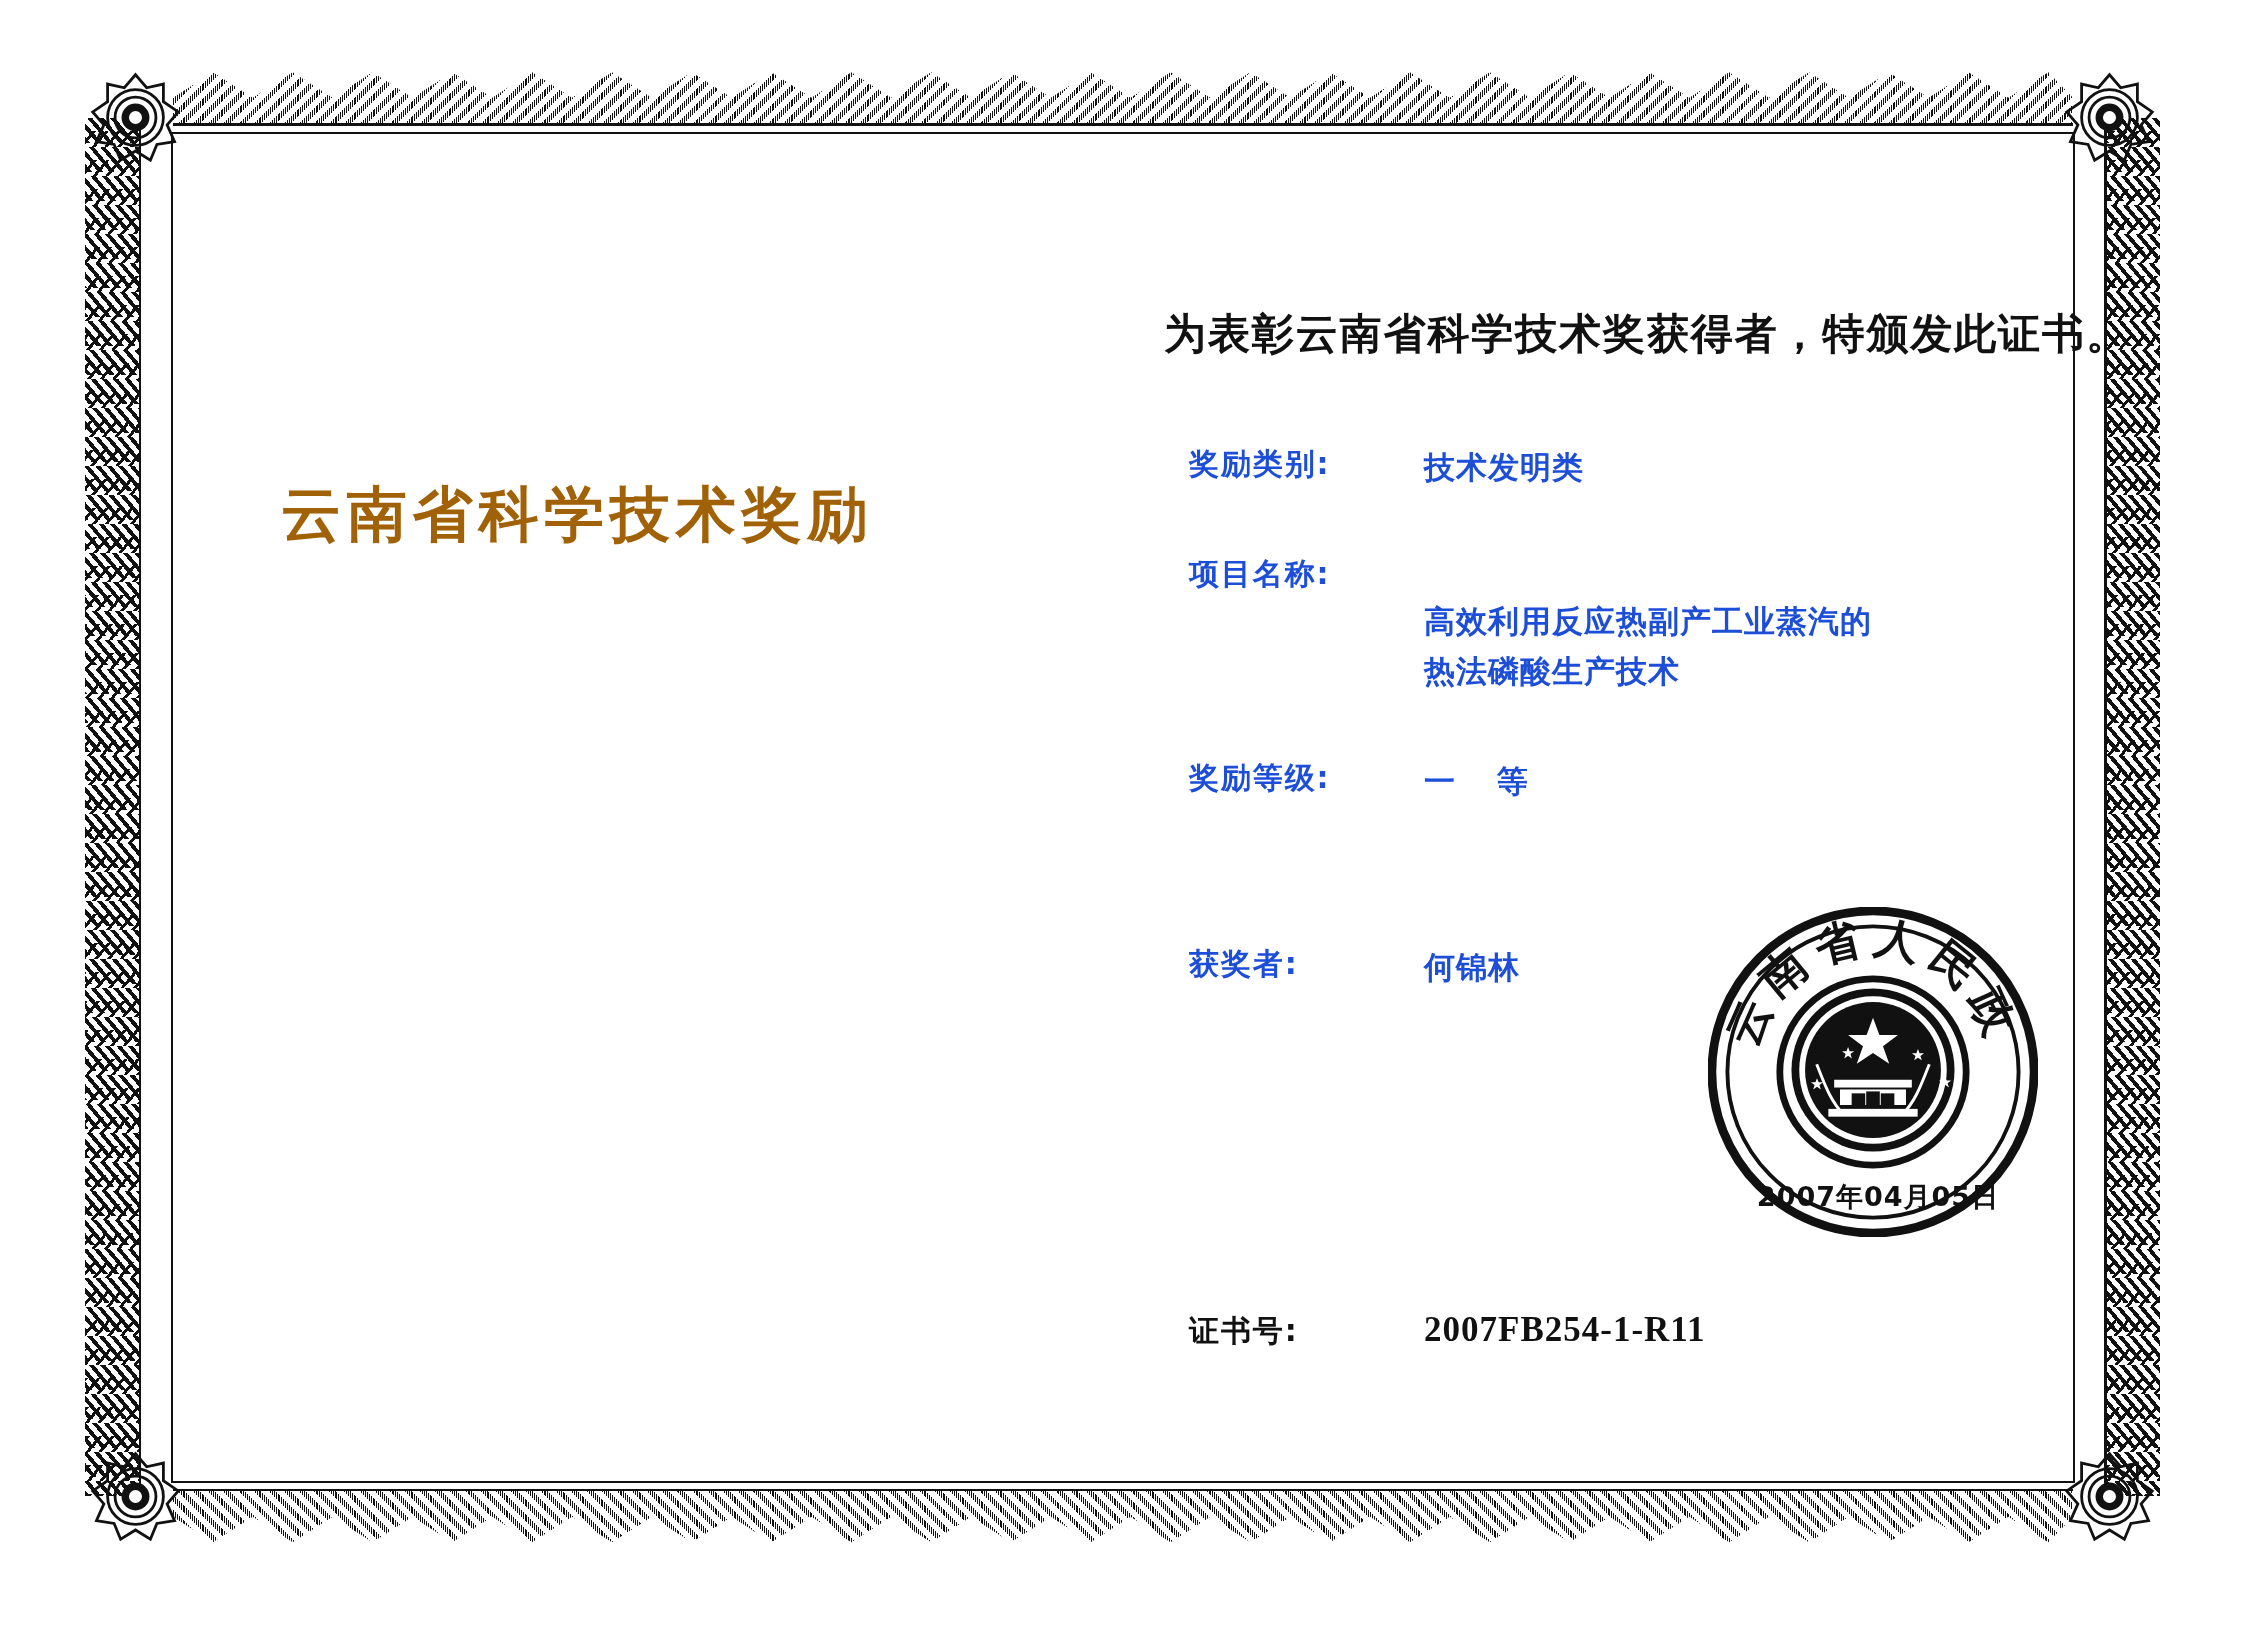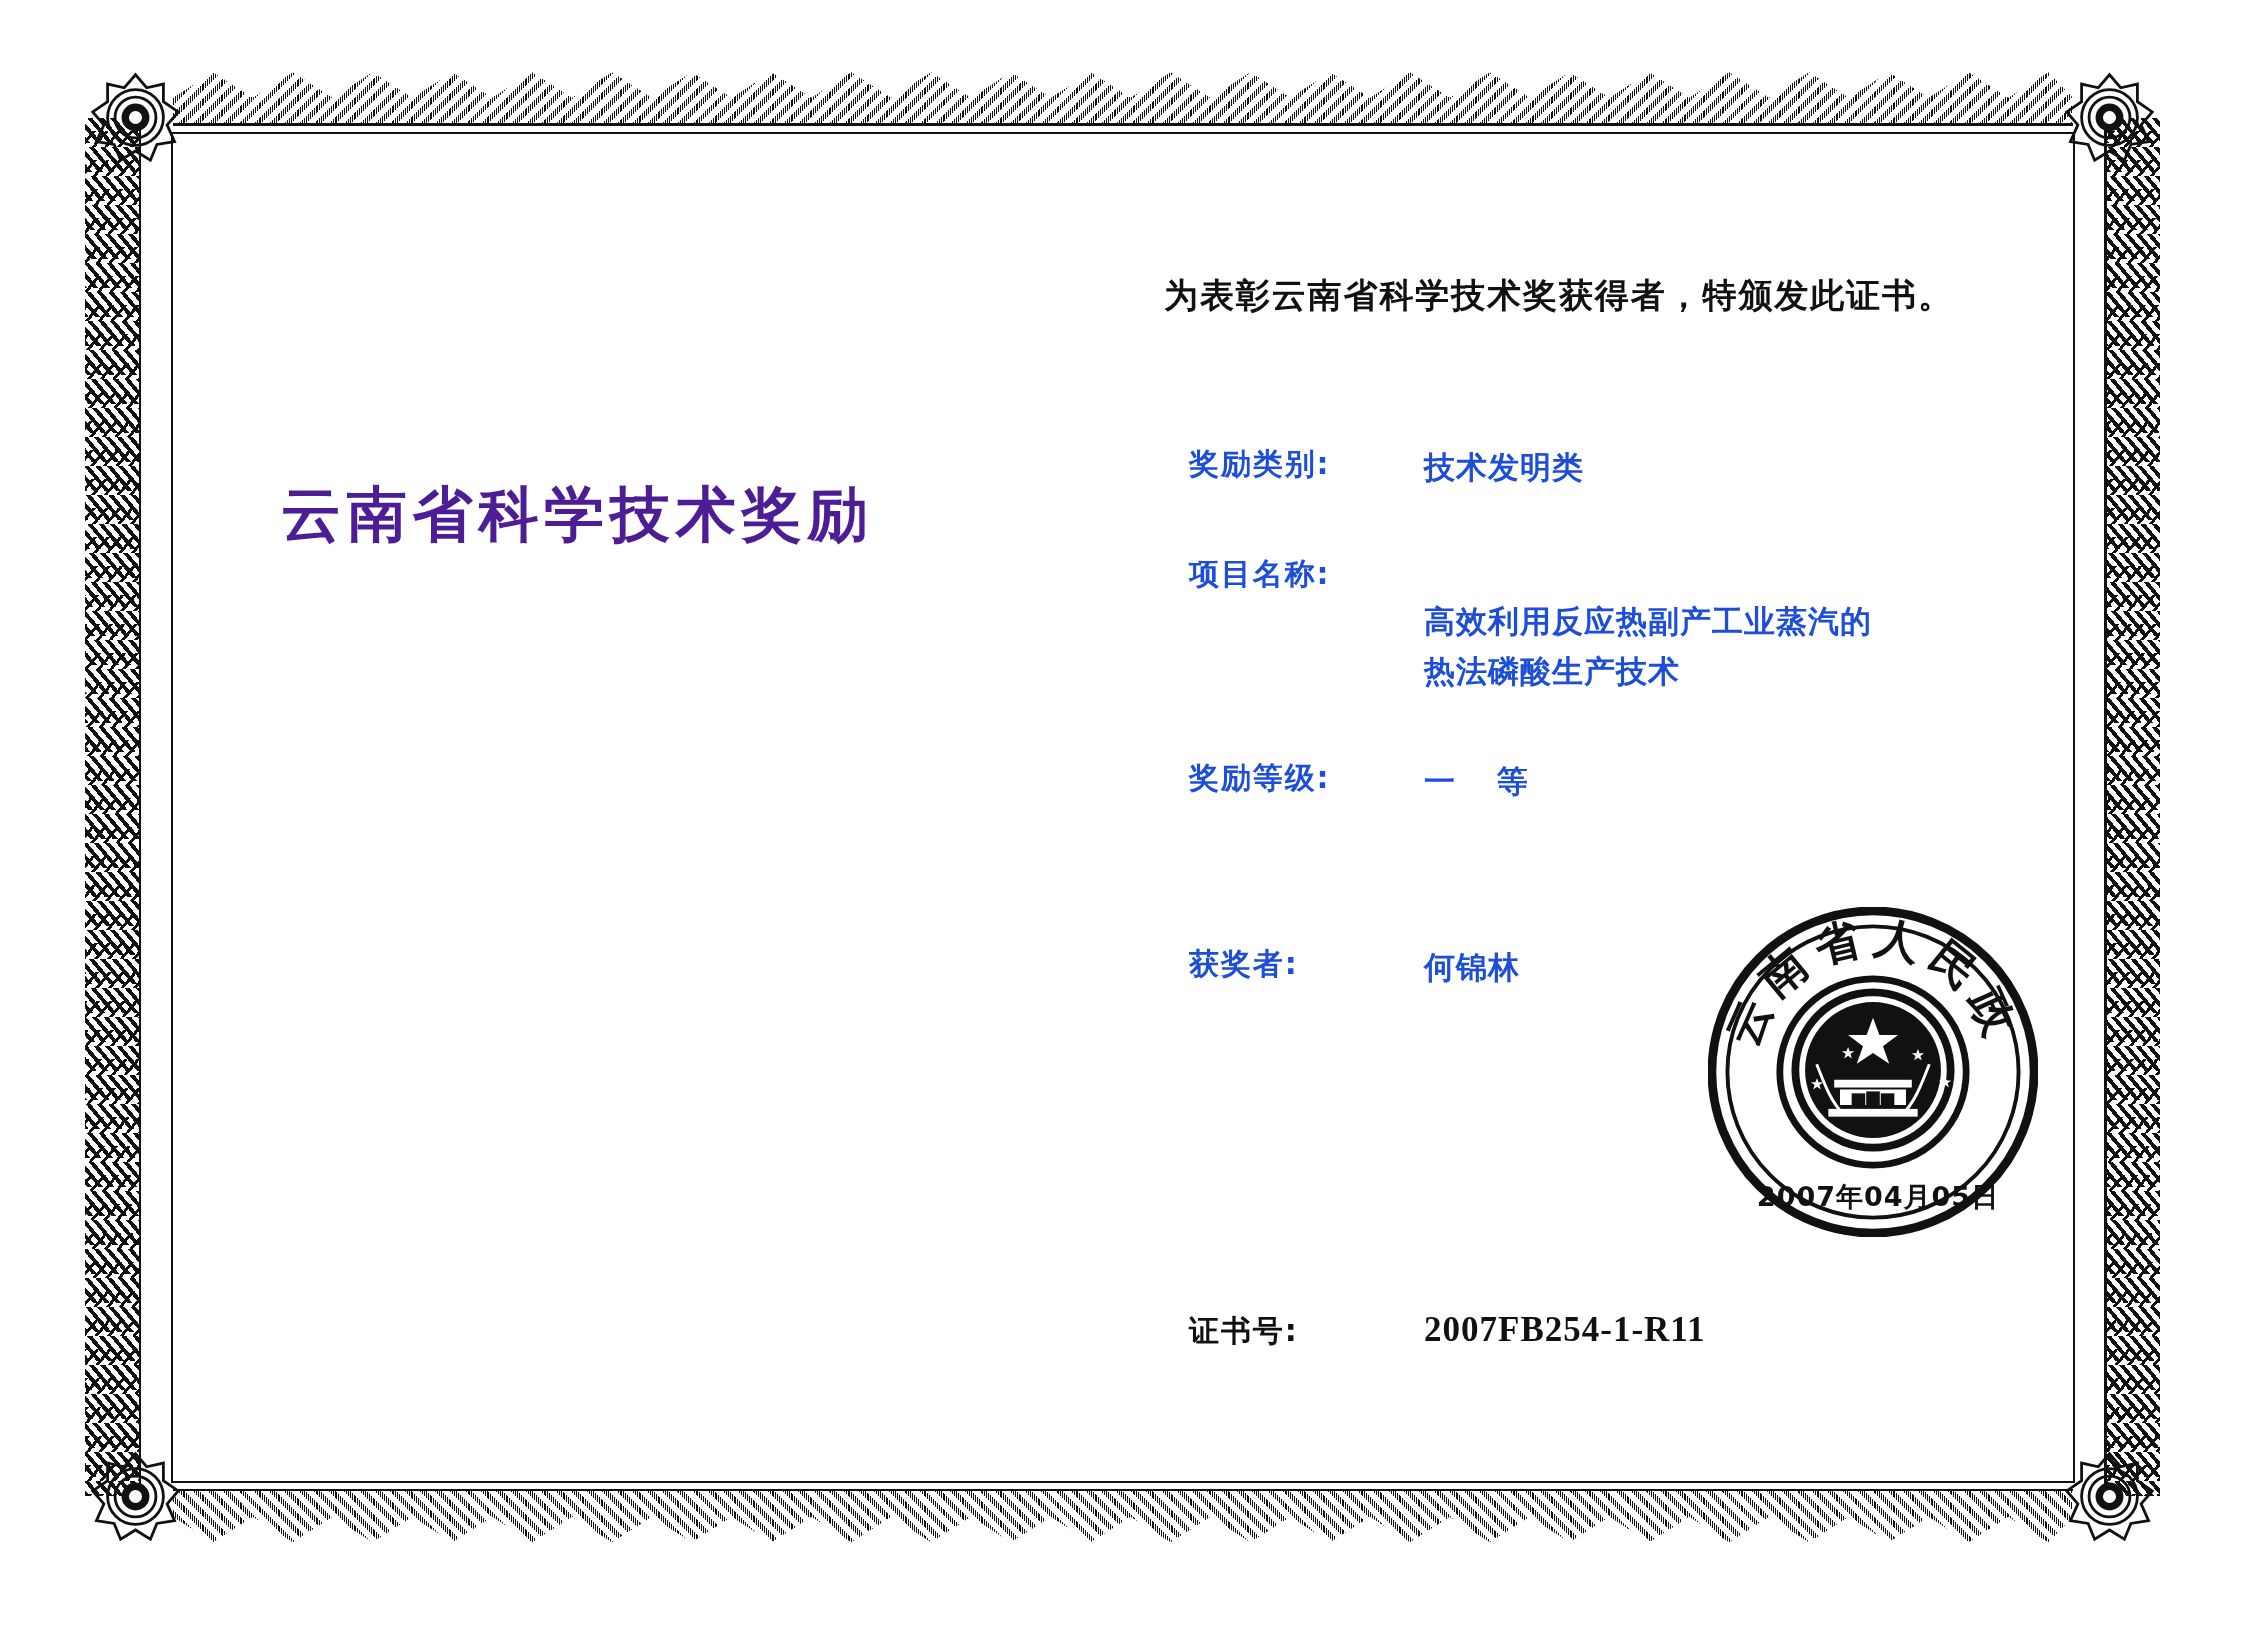--- a/index.html
+++ b/index.html
@@ -150,44 +150,44 @@
 
   
   .award-name {
     position: absolute;
     left: 281px;
     top: 475px;
     font-family: "DejaVu Sans", sans-serif;
     font-weight: 700;
     font-size: 60px;
     letter-spacing: 5.8px;
-    color: #4c1d95;
+    color: #a16207;
     white-space: nowrap;
   }
   .cert-word {
     position: absolute;
     left: 396px;
     top: 956px;
     font-family: "DejaVu Sans", sans-serif;
     font-weight: 700;
     font-size: 144px;
     letter-spacing: 82px;
     color: #0a0a0a;
     white-space: nowrap;
     -webkit-text-stroke: 3.9px #0a0a0a;
   }
 
   
   .headline {
     position: absolute;
     left: 1164px;
-    top: 273px;
-    font-family: "DejaVu Sans", sans-serif;
-    font-weight: 700;
-    font-size: 34px;
+    top: 306px;
+    font-family: "DejaVu Sans", sans-serif;
+    font-weight: 700;
+    font-size: 42px;
     letter-spacing: 1.9px;
     color: #111;
     white-space: nowrap;
   }
 
   .fields {
     position: absolute;
     left: 1189px;
     top: 442px;
     width: 699px;

